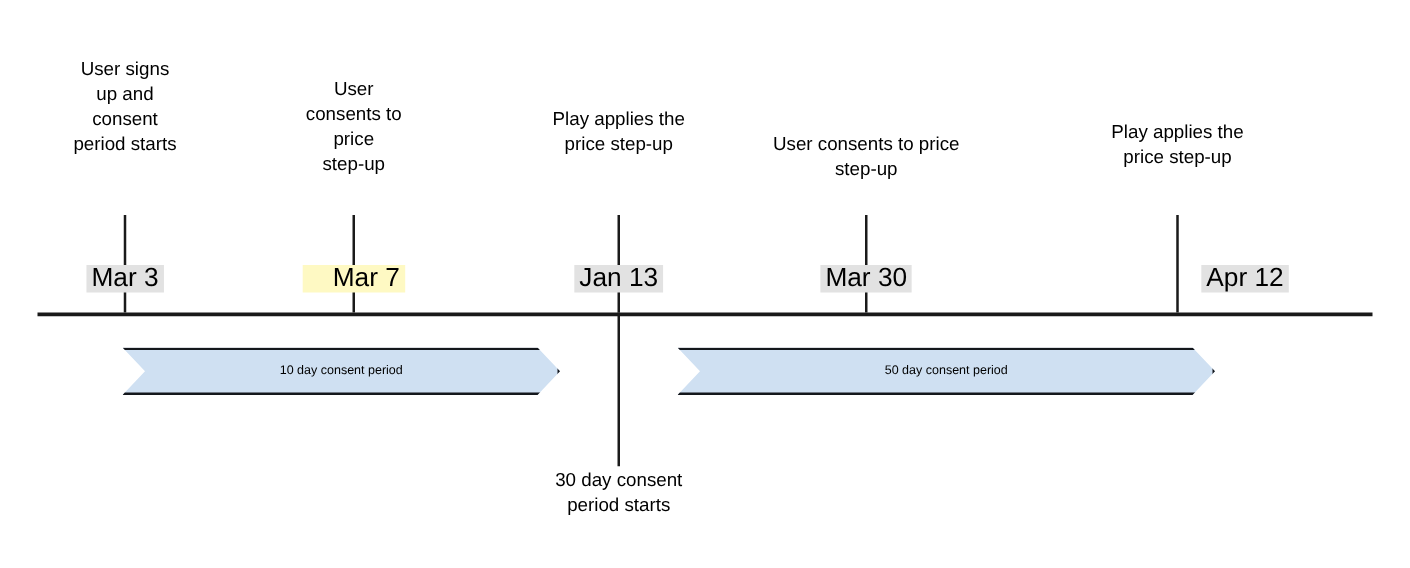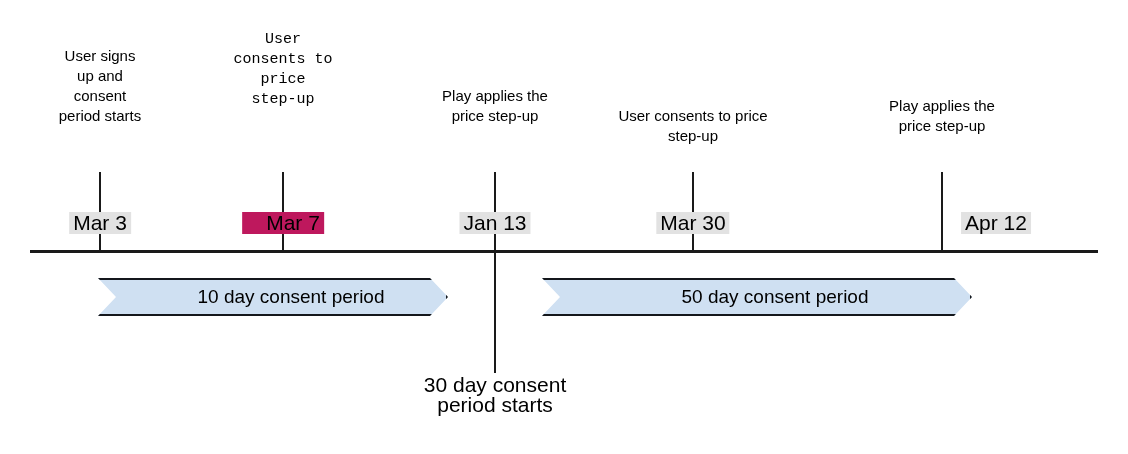--- a/index.html
+++ b/index.html
@@ -59,33 +59,32 @@
     border: 2px solid #14171c;
     box-sizing: border-box;
     display: flex;
     align-items: center;
     justify-content: center;
     -webkit-clip-path: polygon(0 0, calc(100% - 18px) 0, 100% 50%, calc(100% - 18px) 100%, 0 100%, 18px 50%);
     clip-path: polygon(0 0, calc(100% - 18px) 0, 100% 50%, calc(100% - 18px) 100%, 0 100%, 18px 50%);
   }
   .banner-label {
     position: absolute;
-    font-size: 19px;
+    font-size: 10px;
     line-height: 20px;
     color: #000;
     text-align: center;
     transform: translateX(-50%);
     white-space: nowrap;
-    margin-left: 18px;
   }
 
   
   .below-note {
     position: absolute;
-    font-size: 21px;
+    font-size: 15px;
     line-height: 20px;
     text-align: center;
     color: #000;
     white-space: pre-line;
     transform: translateX(-50%);
   }
 </style>
 </head>
 <body>
 
@@ -93,26 +92,26 @@
 
   <div class="axis-line" id="axis" style="left: 30px; width: 1068px; top: 250px; background: rgb(26, 26, 26);"></div>
 
   <div id="events-layer">
       <div class="event-caption" style="left: 100px; top: 46px; width: 140px;">User signs
 up and
 consent
 period starts</div>
       <div class="tick-line" style="left: 100px; top: 172px; height: 78px; background: rgb(26, 26, 26);"></div>
       <div class="date-chip" style="left: 100px; top: 212px; background: rgb(226, 226, 226);">Mar 3</div>
-      <div class="event-caption" style="left: 283px; top: 30px; width: 140px; font-family: Liberation Mono, monospace;">User
+      <div class="event-caption" style="left: 283px; top: 62px; width: 140px;">User
 consents to
 price
 step-up</div>
       <div class="tick-line" style="left: 283px; top: 172px; height: 78px; background: rgb(26, 26, 26);"></div>
-      <div class="date-chip" style="left: 283px; top: 212px; background: #be185d; padding-left: 24px;">Mar 7</div>
+      <div class="date-chip" style="left: 283px; top: 212px; background: #fef9c3; padding-left: 24px;">Mar 7</div>
       <div class="event-caption" style="left: 495px; top: 86px; width: 180px;">Play applies the
 price step-up</div>
       <div class="tick-line" style="left: 495px; top: 172px; height: 78px; background: rgb(26, 26, 26);"></div>
       <div class="date-chip" style="left: 495px; top: 212px; background: rgb(226, 226, 226);">Jan 13</div>
       <div class="event-caption" style="left: 693px; top: 106px; width: 210px; text-align: center;">User consents to price
 step-up</div>
       <div class="tick-line" style="left: 693px; top: 172px; height: 78px; background: rgb(26, 26, 26);"></div>
       <div class="date-chip" style="left: 693px; top: 212px; background: rgb(226, 226, 226);">Mar 30</div>
       <div class="event-caption" style="left: 942px; top: 96px; width: 180px;">Play applies the
 price step-up</div>

